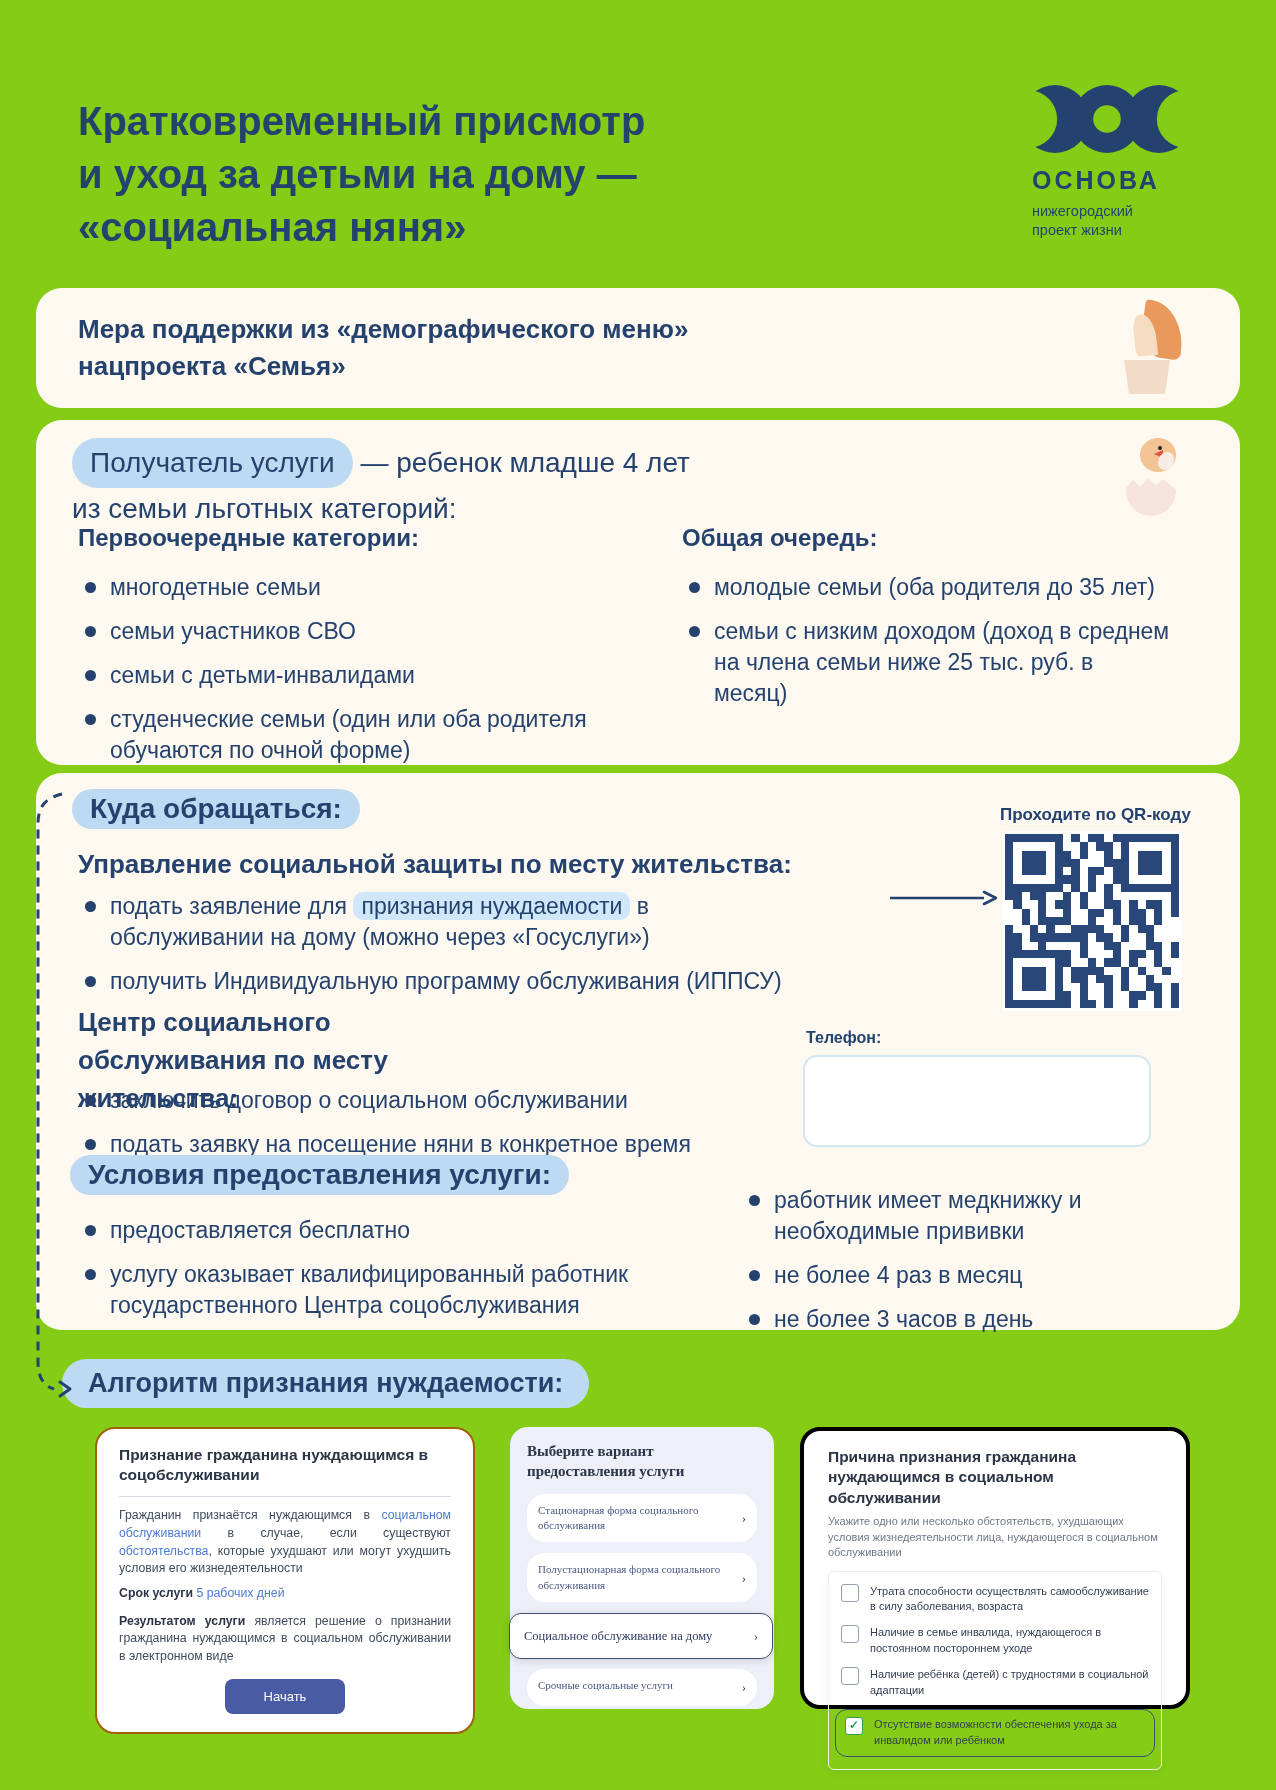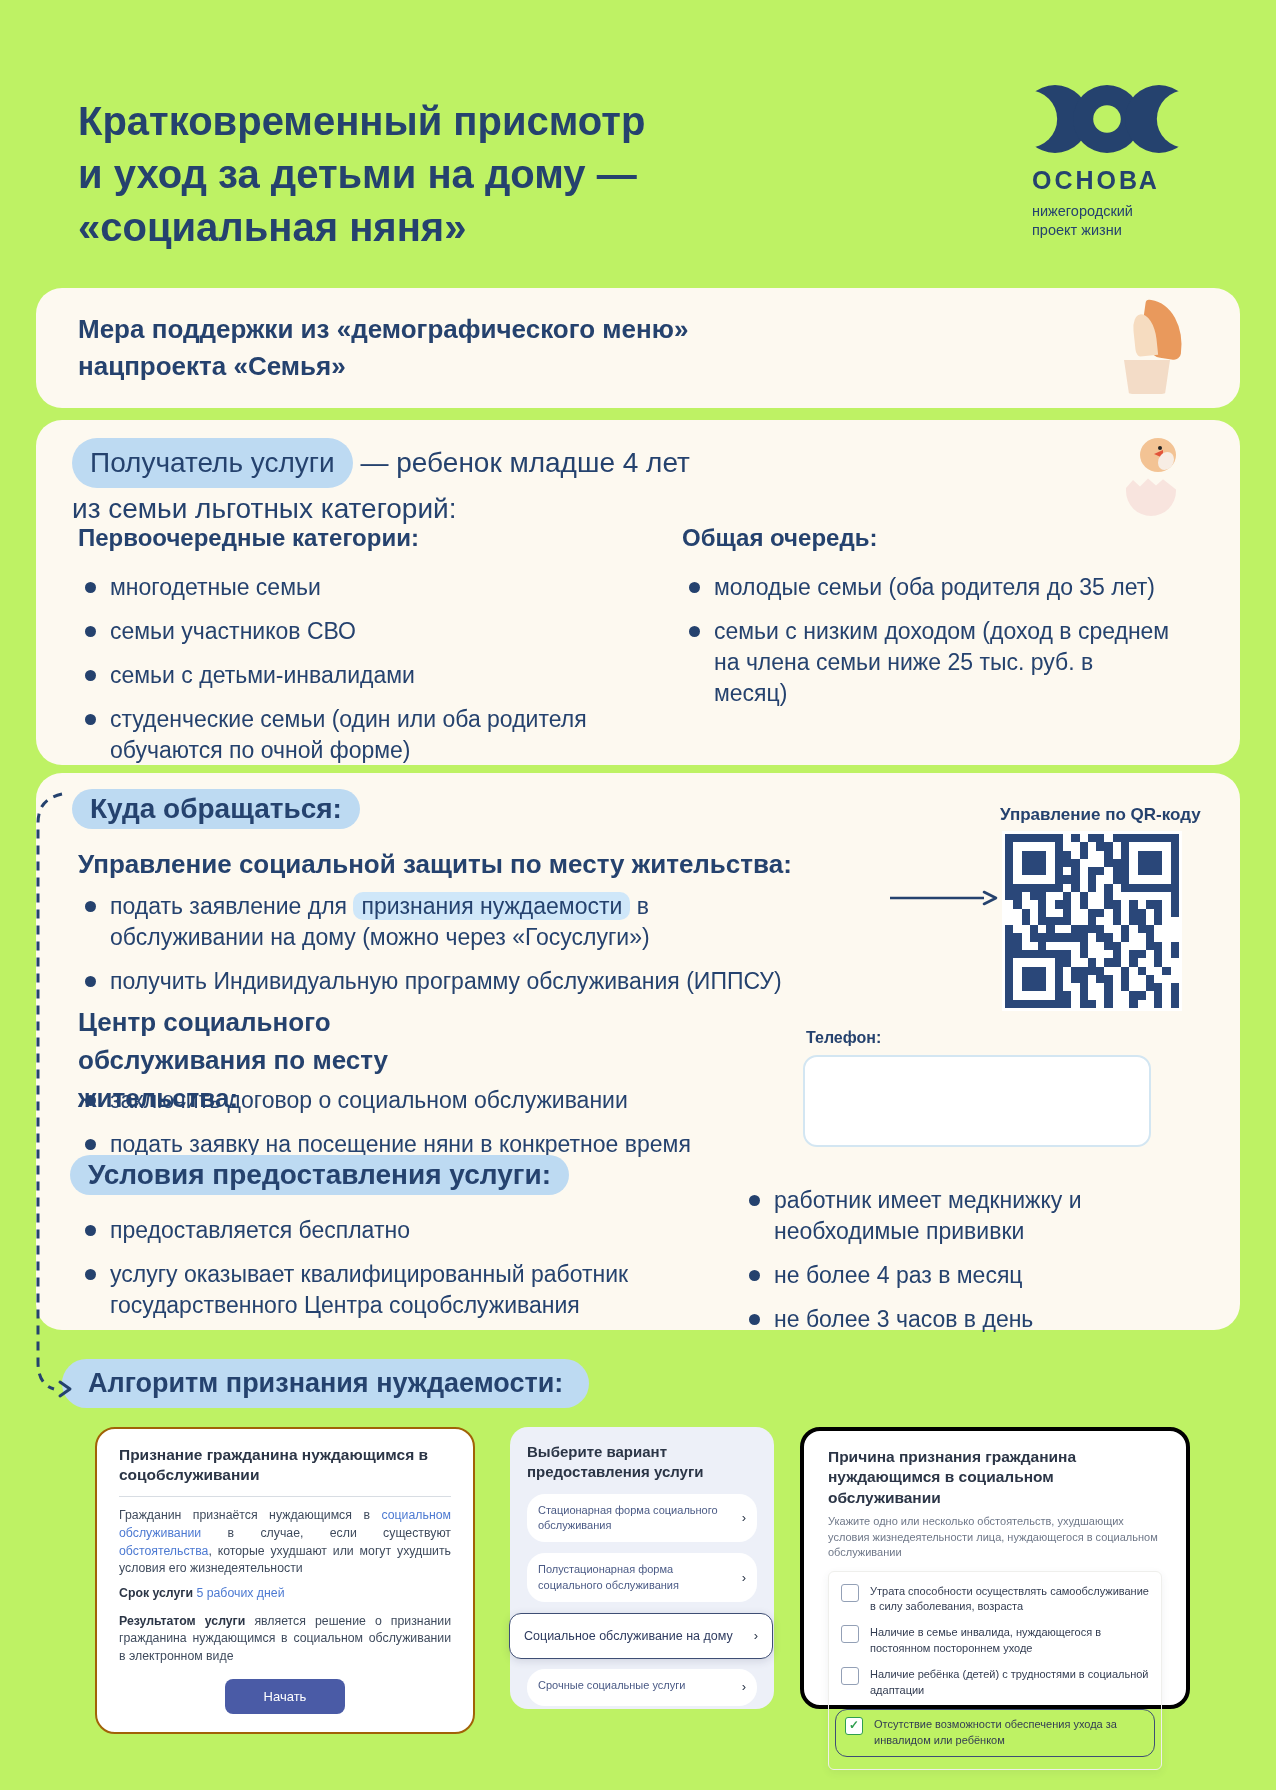--- a/index.html
+++ b/index.html
@@ -1,16 +1,16 @@
 <!DOCTYPE html>
 <html lang="ru"><head>
 <meta charset="utf-8">
 <style>
   html,body{margin:0;padding:0;background:#f7f1e5;}
-  .page{position:relative;width:1276px;height:1790px;background:#bef264;
+  .page{position:relative;width:1276px;height:1790px;background:#84cc16;
         font-family:"Liberation Sans",sans-serif;color:#25426e;overflow:hidden;}
 
   
   .title-block{position:absolute;left:78px;top:68px;font-size:40px;line-height:53px;font-weight:700;color:#25426e;}
   .logo{position:absolute;left:1032px;top:84px;width:164px;color:#25426e;}
   .logo svg{display:block;}
   .logo-brand{margin-top:12px;font-size:25px;font-weight:700;letter-spacing:3px;}
   .logo-tag{margin-top:7px;font-size:14.5px;line-height:19px;font-weight:500;}
 
   
@@ -61,21 +61,21 @@
   .g-body{font-size:12.3px;line-height:1.45;text-align:justify;margin:0;color:#3f4b5d;}
   .g-link{color:#4d7ad2;}
   .g-term{margin-top:8px;font-size:12.3px;}
   .g-term-label,.g-lead{font-weight:700;color:#2b3546;}
   .g-term-value{color:#4d7ad2;}
   .g-result{margin-top:8px;font-size:12.3px;line-height:1.45;text-align:justify;}
   .g-btn{display:block;margin:13px auto 0;width:120px;padding:10px 0;text-align:center;
          background:#4a5ba6;color:#fff;border:none;border-radius:8px;font-size:13px;
          font-family:"Liberation Sans",sans-serif;cursor:pointer;}
 
-  .card2{left:510px;width:264px;height:282px;background:#edf0f8;border-radius:18px;padding:15px 17px;}
+  .card2{left:510px;width:264px;height:282px;background:#edf0f8;border-radius:18px;padding:15px 17px;font-family:Liberation Serif, serif;}
   .card2 .g-title{font-size:15px;margin-bottom:12px;}
   .variant-row{background:#fff;border-radius:18px;padding:9px 11px;display:flex;justify-content:space-between;
                gap:6px;font-size:11px;line-height:1.4;color:#4a5a85;margin-bottom:11px;cursor:pointer;}
   .variant-row .chev{color:#2b3749;font-size:13px;align-self:center;}
   .variant-row.highlighted{font-size:12.5px;color:#2e3b5f;border:1.8px solid #3e4e74;border-radius:12px;
                padding:13px 14px;margin:4px -16px 10px -18px;box-shadow:0 2px 8px rgba(40,50,90,.15);align-items:center;}
 
   .card3{left:800px;width:390px;height:282px;border:4px solid #000000;padding:16px 24px;}
   .card3 .g-title{font-size:15.5px;}
   .g-subtitle{margin:6px 0 0;font-size:11px;line-height:1.4;color:#6f7889;}
@@ -184,21 +184,21 @@
           <li>семьи с низким доходом (доход в среднем на члена семьи ниже 25 тыс. руб. в месяц)</li>
         </ul>
       </div>
     </div>
   </section>
 
   <section class="card where-card">
     <div class="where-pill">
       <span class="pill">Куда обращаться:</span>
     </div>
-    <div class="qr-label">Управление по QR-коду</div>
+    <div class="qr-label">Проходите по QR-коду</div>
     <div class="qr" id="qr">
         <div class="on"></div>
         <div class="on"></div>
         <div class="on"></div>
         <div class="on"></div>
         <div class="on"></div>
         <div class="on"></div>
         <div class="on"></div>
         <div></div>
         <div class="on"></div>

